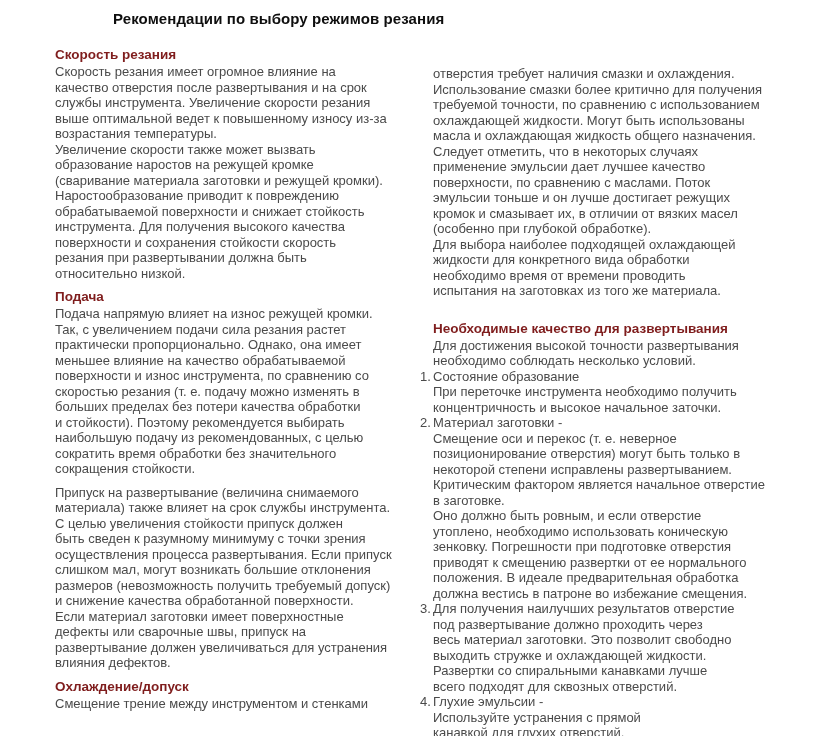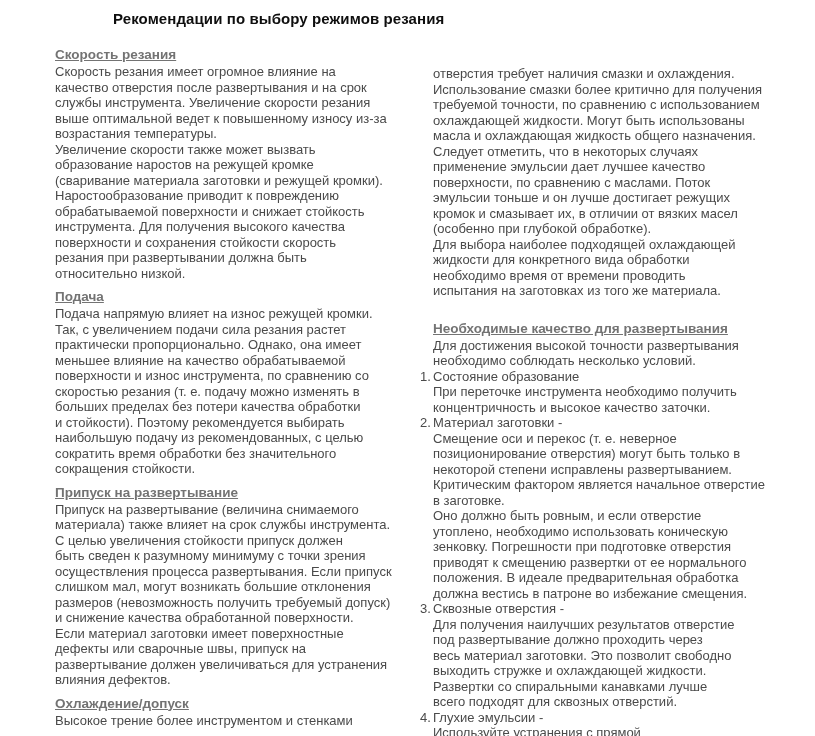--- a/index.html
+++ b/index.html
@@ -12,22 +12,22 @@
     position:absolute; left:113px; top:10px;
     font-size:15px; font-weight:700; color:#0e0e0e; letter-spacing:.1px;
     white-space:nowrap;
   }
   .col {
     position:absolute; font-size:13px; line-height:15.5px; color:#4a4a4a;
   }
   .col-left  { left:55px;  top:47px; width:372px; }
   .col-right { left:433px; top:46px; width:368px;margin-top:20px; }
   .sec-heading {
-    font-size:13.5px; font-weight:700; color:#737373;
-    line-height:16px; margin:0 0 1px 0;text-decoration:underline;
+    font-size:13.5px; font-weight:700; color:#7f1d1d;
+    line-height:16px; margin:0 0 1px 0;
   }
   .body-text { white-space:pre-line; }
   .col-left section { margin-bottom:8px; }
   .conditions-heading { margin-top:21px; line-height:17px; }
   ol.cond-list { list-style:none; margin:0; padding:0; }
   ol.cond-list li { position:relative; }
   .item-number { position:absolute; left:-13px; top:0; }
   .item-title { white-space:pre-line; }
 </style>
 </head>
@@ -63,37 +63,36 @@
 меньшее влияние на качество обрабатываемой
 поверхности и износ инструмента, по сравнению со
 скоростью резания (т. е. подачу можно изменять в
 больших пределах без потери качества обработки
 и стойкости). Поэтому рекомендуется выбирать
 наибольшую подачу из рекомендованных, с целью
 сократить время обработки без значительного
 сокращения стойкости.</div>
     </section>
     <section>
-      <h2 class="sec-heading">Припуск на развертывание</h2>
       <div class="body-text">Припуск на развертывание (величина снимаемого
 материала) также влияет на срок службы инструмента.
 С целью увеличения стойкости припуск должен
 быть сведен к разумному минимуму с точки зрения
 осуществления процесса развертывания. Если припуск
 слишком мал, могут возникать большие отклонения
 размеров (невозможность получить требуемый допуск)
 и снижение качества обработанной поверхности.
 Если материал заготовки имеет поверхностные
 дефекты или сварочные швы, припуск на
 развертывание должен увеличиваться для устранения
 влияния дефектов.</div>
     </section>
     <section>
       <h2 class="sec-heading">Охлаждение/допуск</h2>
-      <div class="body-text">Высокое трение более инструментом и стенками</div>
+      <div class="body-text">Смещение трение между инструментом и стенками</div>
     </section>
   </div>
 
   <div class="col col-right">
     <div class="body-text">отверстия требует наличия смазки и охлаждения.
 Использование смазки более критично для получения
 требуемой точности, по сравнению с использованием
 охлаждающей жидкости. Могут быть использованы
 масла и охлаждающая жидкость общего назначения.
 Следует отметить, что в некоторых случаях
@@ -110,40 +109,39 @@
     <section>
       <h2 class="sec-heading conditions-heading">Необходимые качество для развертывания</h2>
       <div class="body-text">Для достижения высокой точности развертывания
 необходимо соблюдать несколько условий.</div>
 
       <ol class="cond-list">
         <li>
           <span class="item-number">1.</span>
           <div class="item-title">Состояние образование</div>
           <div class="body-text">При переточке инструмента необходимо получить
-концентричность и высокое качество заточки.</div>
+концентричность и высокое начальное заточки.</div>
         </li>
         <li>
           <span class="item-number">2.</span>
           <div class="item-title">Материал заготовки -</div>
           <div class="body-text">Смещение оси и перекос (т. е. неверное
 позиционирование отверстия) могут быть только в
 некоторой степени исправлены развертыванием.
 Критическим фактором является начальное отверстие
 в заготовке.
 Оно должно быть ровным, и если отверстие
 утоплено, необходимо использовать коническую
 зенковку. Погрешности при подготовке отверстия
 приводят к смещению развертки от ее нормального
 положения. В идеале предварительная обработка
 должна вестись в патроне во избежание смещения.</div>
         </li>
         <li>
           <span class="item-number">3.</span>
-          <div class="item-title">Сквозные отверстия -</div>
           <div class="body-text">Для получения наилучших результатов отверстие
 под развертывание должно проходить через
 весь материал заготовки. Это позволит свободно
 выходить стружке и охлаждающей жидкости.
 Развертки со спиральными канавками лучше
 всего подходят для сквозных отверстий.</div>
         </li>
         <li>
           <span class="item-number">4.</span>
           <div class="item-title">Глухие эмульсии -</div>

